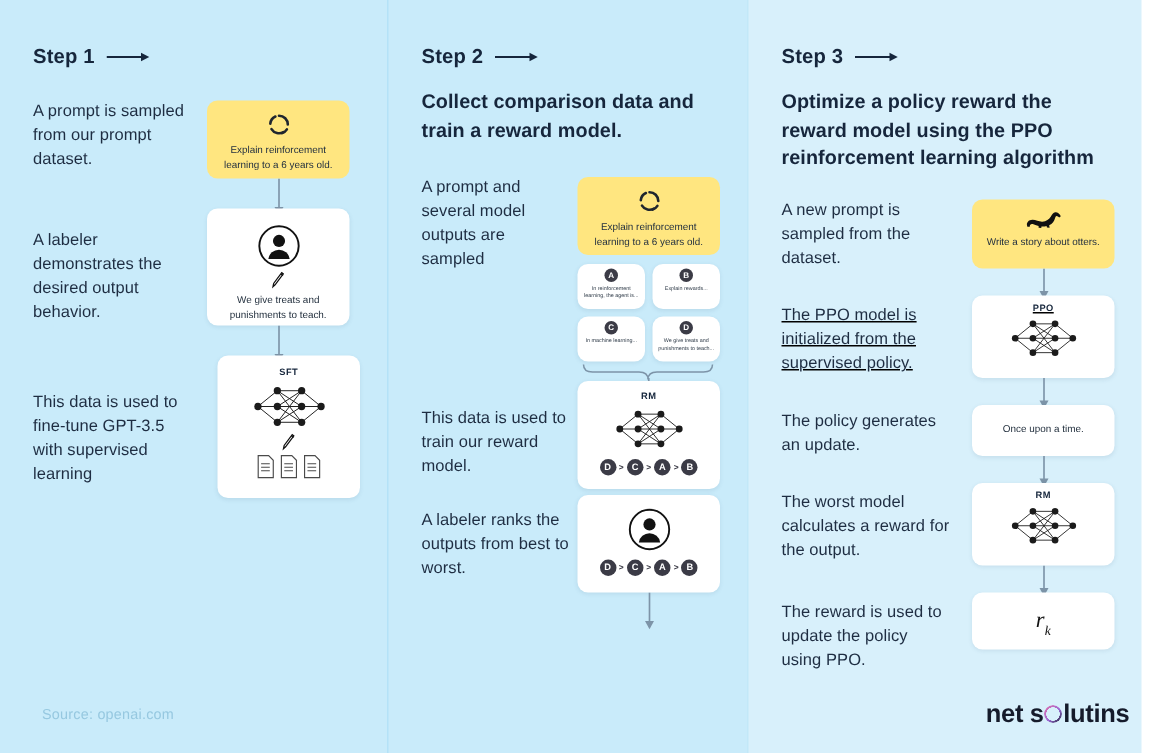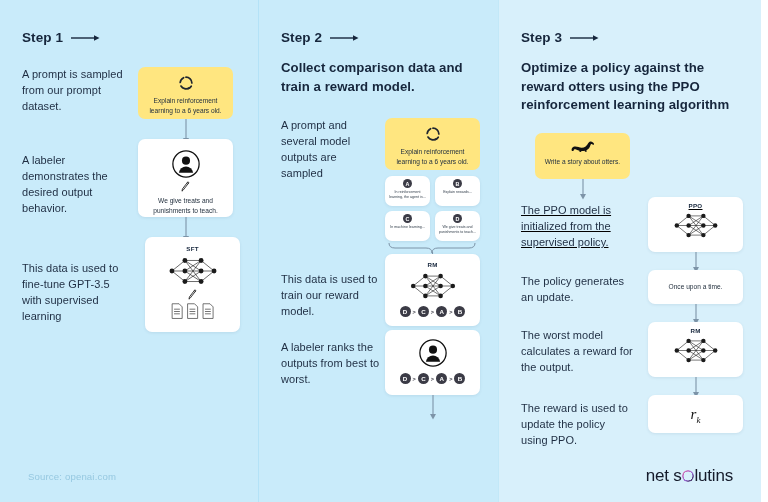--- a/index.html
+++ b/index.html
@@ -93,23 +93,23 @@
     display: flex; align-items: center; justify-content: center;
     margin: 0 auto 2px auto;
   }
 
   
   .source {
     position: absolute; left: 28px; bottom: 20px;
     font-size: 9.6px; color: #96c8e0; letter-spacing: .15px;
   }
   .logo {
-    position: absolute; right: 28px; bottom: 16px;
+    position: absolute; right: 8px; bottom: 16px;
     font-size: 17px; color: #151b2b; letter-spacing: -.2px;
-    display: flex; align-items: baseline;
+    display: flex; align-items: baseline; font-weight: bold;
   }
   .logo .lo-o {
     display: inline-block; position: relative;
     width: 12px; height: 12px; margin: 0 .5px;
     border-radius: 50%;
     border: 2.4px solid #151b2b;
     background:
       linear-gradient(135deg, #e86ea8 0%, #9b6ad6 55%, #151b2b 100%);
     -webkit-mask: radial-gradient(circle, transparent 52%, #000 54%);
             mask: radial-gradient(circle, transparent 52%, #000 54%);
@@ -394,23 +394,24 @@
   </div>
 
   <div class="col col-3">
     <div class="step-row">
       <span class="step-label">Step 3</span>
       <svg class="arrow-long" width="30" height="8" viewBox="0 0 30 8">
         <line x1="0" y1="4" x2="24" y2="4" stroke="#16263c" stroke-width="1.4"></line>
         <path d="M23 1.2 L28.5 4 L23 6.8 Z" fill="#16263c"></path>
       </svg>
     </div>
-    <div class="step-title">Optimize a policy against the reward otters using the PPO reinforcement learning algorithm</div>
+    <div class="step-title">Optimize a policy reward the reward model using the PPO reinforcement learning algorithm</div>
 
     <div style="display:flex;margin-top:18px;">
+      <div class="body-text" style="width:113px">A new prompt is sampled from the dataset.</div>
       <div style="margin-left:14px;">
         <div class="card-yellow" style="width:95px;height:46px;padding:7px 7px 0;">
           <svg class="icon-svg" width="26" height="13" viewBox="0 0 34 17">
             <path d="M2.5 14.5 C1 11 4 8.5 7 8.6 C10 8.6 12.5 10.3 15.5 10.2 C19 10 21.5 8 23 5.6 C24 4 25 2.2 26.8 2 C28.8 1.8 30.4 3.2 31.2 4.6 C31.9 5.9 31 6.6 30 6.3 C29.2 6 28.8 5.2 28 5.3 C27.2 5.4 26.9 6.3 26.6 7.2 C26 9.6 24.5 12 21.5 13.4 L21.9 15.4 L19.6 15.3 L19.2 14 C17.8 14.4 16.3 14.5 14.8 14.4 L14.6 15.6 L12.3 15.5 L12.3 14 C10.3 13.5 8.6 12.6 7.2 12.2 C5.6 11.8 4.6 12.6 4.6 14.5 Z" fill="#111"></path>
           </svg>
           <div class="card-cap" style="margin-top:4px">Write a story about otters.</div>
         </div>
         <svg class="conn" width="10" height="22" viewBox="0 0 10 22">
           <line x1="5" y1="0" x2="5" y2="16" stroke="#7d94a8" stroke-width="1.1"></line>
           <path d="M2 15 L5 20.5 L8 15 Z" fill="#7d94a8"></path>

